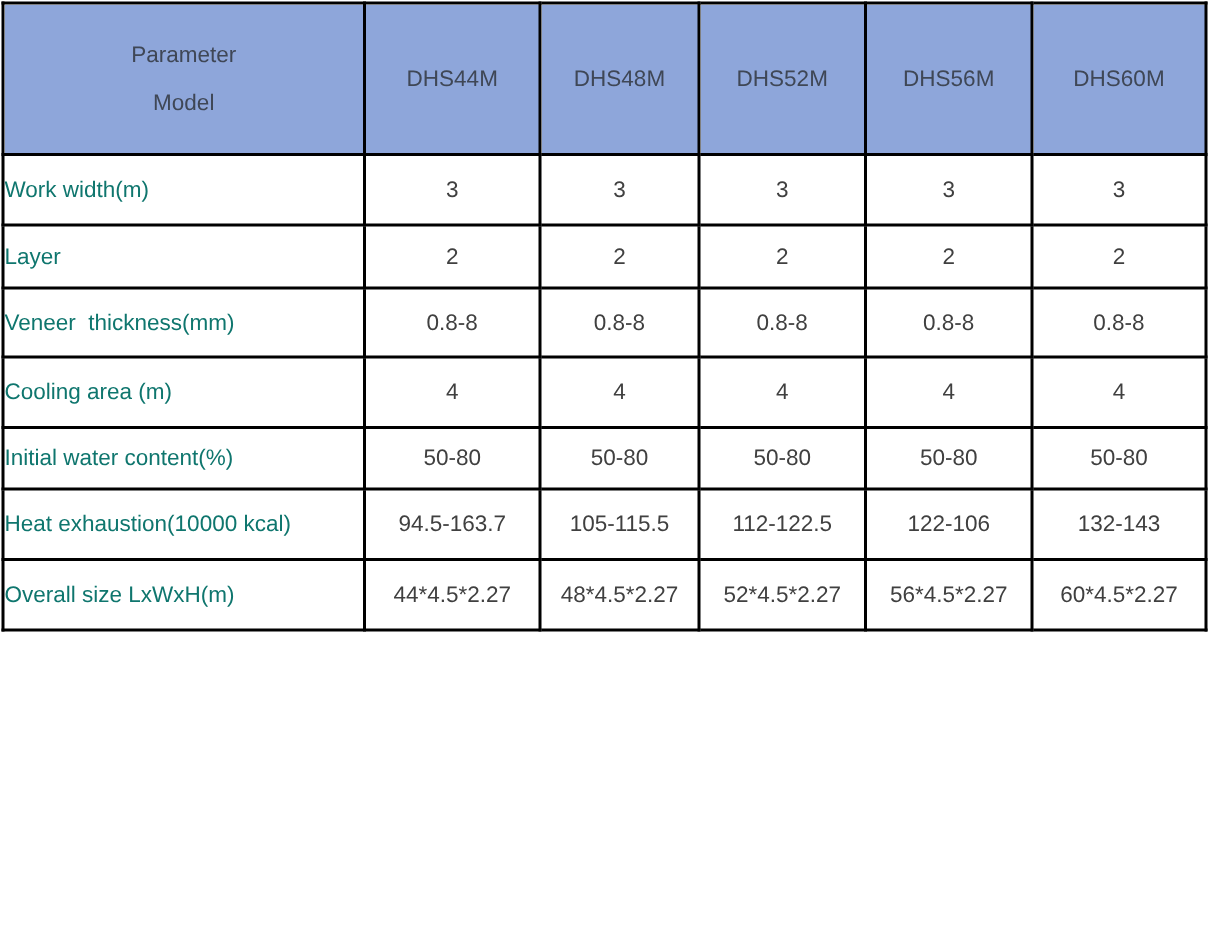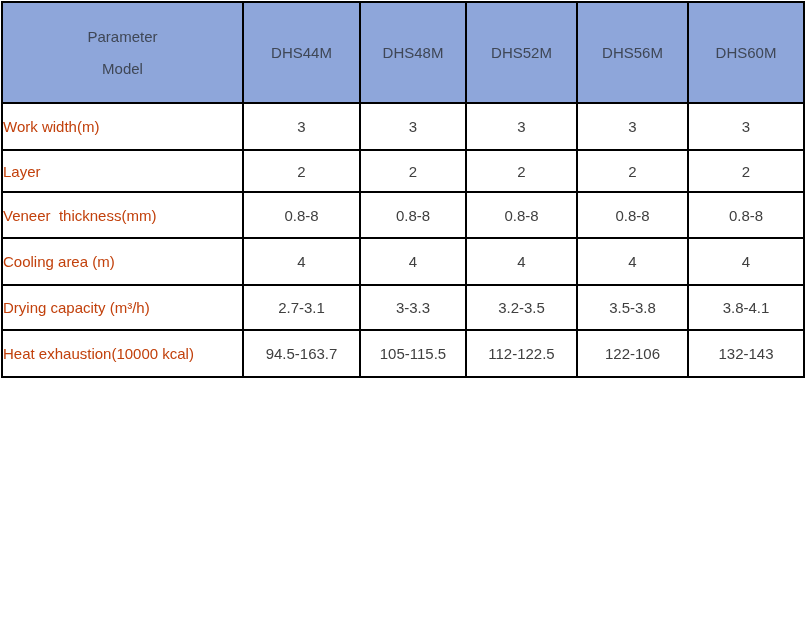--- a/index.html
+++ b/index.html
@@ -37,21 +37,21 @@
     color:#3F4756;
     text-align:center;
   }
   .hdr-line{line-height:20px;}
   .hdr-line + .hdr-line{margin-top:12px;text-align:center;}
   td.label-cell{
     text-align:left;
     padding-left:9px;
     padding-right:4px;
     white-space:pre-wrap;
-    color:#c2410c;
+    color:#0f766e;
   }
   td.value-cell{
     text-align:center;
     color:#404040;
   }
   
   tr.r0{height:47px}
   tr.r1{height:42px}
   tr.r2{height:46px}
   tr.r3{height:73px}
@@ -115,31 +115,39 @@
           <td class="value-cell">0.8-8</td>
         </tr>
         <tr class="r4">
           <td class="label-cell">Cooling area (m)</td>
           <td class="value-cell">4</td>
           <td class="value-cell">4</td>
           <td class="value-cell">4</td>
           <td class="value-cell">4</td>
           <td class="value-cell">4</td>
         </tr>
-        <tr class="r7">
-          <td class="label-cell">Drying capacity (m³/h)</td>
-          <td class="value-cell">2.7-3.1</td>
-          <td class="value-cell">3-3.3</td>
-          <td class="value-cell">3.2-3.5</td>
-          <td class="value-cell">3.5-3.8</td>
-          <td class="value-cell">3.8-4.1</td>
+        <tr class="r5">
+          <td class="label-cell">Initial water content(%)</td>
+          <td class="value-cell">50-80</td>
+          <td class="value-cell">50-80</td>
+          <td class="value-cell">50-80</td>
+          <td class="value-cell">50-80</td>
+          <td class="value-cell">50-80</td>
         </tr>
         <tr class="r8">
           <td class="label-cell">Heat exhaustion(10000 kcal)</td>
           <td class="value-cell">94.5-163.7</td>
           <td class="value-cell">105-115.5</td>
           <td class="value-cell">112-122.5</td>
           <td class="value-cell">122-106</td>
           <td class="value-cell">132-143</td>
         </tr>
+        <tr class="r10">
+          <td class="label-cell">Overall size LxWxH(m)</td>
+          <td class="value-cell">44*4.5*2.27</td>
+          <td class="value-cell">48*4.5*2.27</td>
+          <td class="value-cell">52*4.5*2.27</td>
+          <td class="value-cell">56*4.5*2.27</td>
+          <td class="value-cell">60*4.5*2.27</td>
+        </tr>
       </tbody>
   </table>
 </div>
 
 </body></html>

